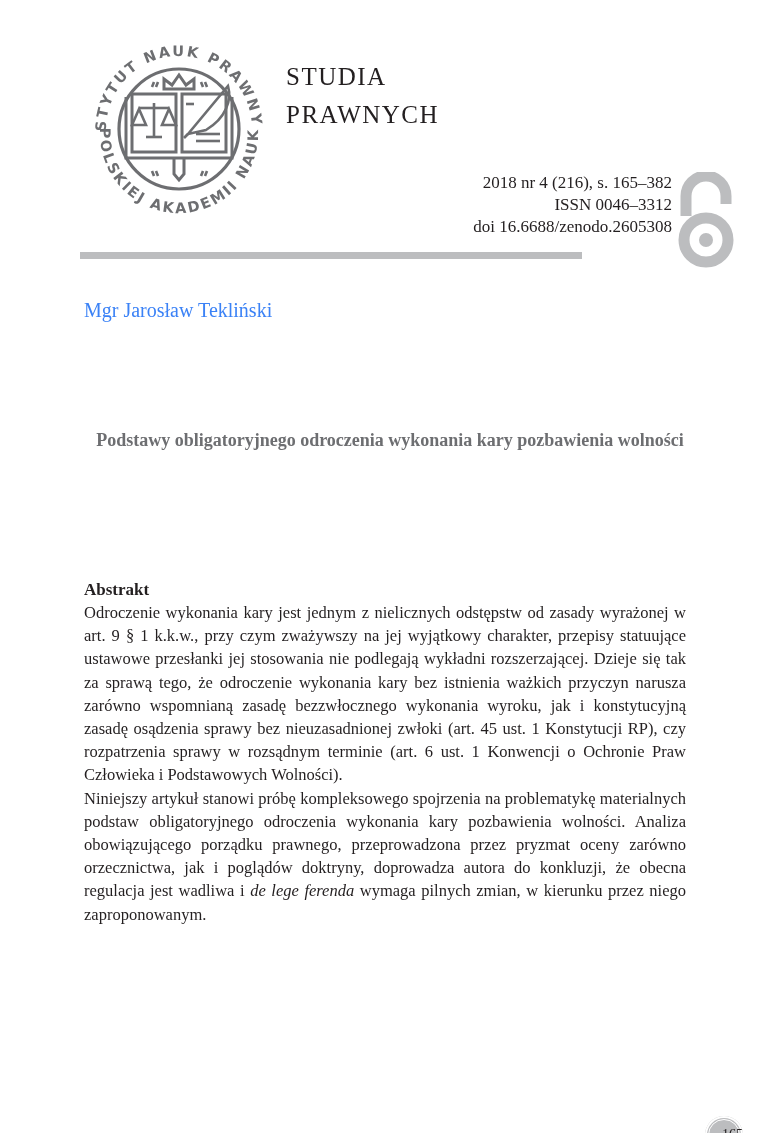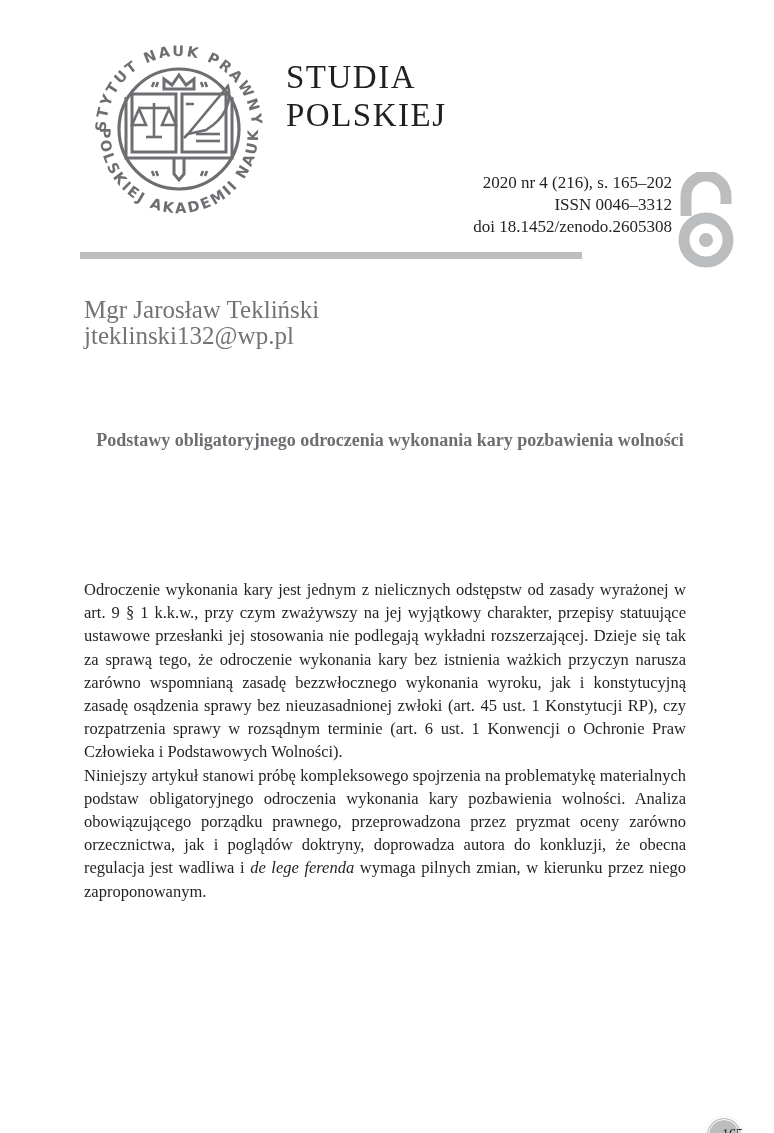--- a/index.html
+++ b/index.html
@@ -1,26 +1,26 @@
 <!DOCTYPE html>
 <html><head>
   <meta charset="utf-8">
   <style>
     html, body { margin: 0; padding: 0; background: #ffffff; }
     body { width: 774px; height: 1133px; position: relative; overflow: hidden;
       font-family: "Liberation Serif", "DejaVu Serif", serif; color: #231f20; }
     .logo { position: absolute; left: 84px; top: 34px; width: 190px; height: 190px; }
-    .journal-title { position: absolute; left: 286px; top: 58px; font-size: 33px; line-height: 38px;
+    .journal-title { position: absolute; left: 286px; top: 58px; font-size: 25px; line-height: 38px;
       letter-spacing: 1.5px; color: #231f20; font-weight: normal; margin: 0; }
     .journal-title span { display: block; }
     .meta { position: absolute; right: 102px; top: 172px; text-align: right; font-size: 17px; line-height: 22px; color: #231f20; }
     .meta div { white-space: nowrap; }
     .rule { position: absolute; left: 80px; top: 252px; width: 502px; height: 7px; background: #bcbdbf; }
     .oa-icon { position: absolute; left: 678px; top: 172px; width: 56px; height: 98px; }
-    .author { position: absolute; left: 84px; top: 297px; font-size: 25px; line-height: 26px; color: #737373; }
+    .author { position: absolute; left: 84px; top: 297px; font-size: 20px; line-height: 26px; color: #3b82f6; }
     .author div { white-space: nowrap; }
     .article-title { position: absolute; left: 80px; width: 620px; top: 425px; text-align: center;
       font-size: 18px; line-height: 31px; color: #6d6e71; font-weight: bold; margin: 0; }
     .abstract { position: absolute; left: 84px; top: 578px; width: 602px; font-size: 16.5px; line-height: 23.2px; color: #231f20; }
     .abstract h2 { font-size: 17px; font-weight: bold; margin: 0; line-height: 23px; }
     .abstract p { margin: 0; text-align: justify; }
     .abstract em { }
     .page-num { position: absolute; left: 705px; top: 1116px; width: 38px; height: 38px; border-radius: 50%;
       background: #bcbdbf; box-shadow: 0 0 0 2px #ffffff inset; display: flex; align-items: center; justify-content: flex-end; }
     .page-num-ring { position: absolute; inset: 3px; border-radius: 50%; border: 1.5px solid #ffffff; }
@@ -76,45 +76,45 @@
     <path d="M104 100 L144 52 C 148 66 142 84 122 96 Z"></path>
     <line x1="104" y1="100" x2="100" y2="104"></line>
     <line x1="112" y1="100" x2="136" y2="100"></line>
     <line x1="112" y1="107" x2="136" y2="107"></line>
     <line x1="102" y1="70" x2="110" y2="70"></line>
   </g>
 </svg>
 
 <h1 class="journal-title">
   <span>STUDIA</span>
-  <span>POLSKIEJ</span>
+  <span>PRAWNYCH</span>
 </h1>
 
 <div class="meta">
-  <div>2020 nr 4 (216), s. 165–202</div>
+  <div>2018 nr 4 (216), s. 165–382</div>
   <div>ISSN 0046–3312</div>
-  <div>doi 18.1452/zenodo.2605308</div>
+  <div>doi 16.6688/zenodo.2605308</div>
 </div>
 
 <div class="rule"></div>
 
 <svg class="oa-icon" viewBox="0 0 56 98">
   <path d="M8 44 L8 24 A 20 20 0 0 1 48 24 L48 32" fill="none" stroke="#bcbdbf" stroke-width="11"></path>
   <circle cx="28" cy="68" r="22" fill="none" stroke="#bcbdbf" stroke-width="11"></circle>
   <circle cx="28" cy="68" r="7" fill="#bcbdbf"></circle>
 </svg>
 
 <div class="author">
   <div>Mgr Jarosław Tekliński</div>
-  <div>jteklinski132@wp.pl</div>
 </div>
 
 <h1 class="article-title">Podstawy obligatoryjnego odroczenia wykonania kary pozbawienia wolności</h1>
 
 <div class="abstract">
+  <h2>Abstrakt</h2>
   <p>Odroczenie wykonania kary jest jednym z nielicznych odstępstw od zasady wyrażonej w art. 9 § 1 k.k.w., przy czym zważywszy na jej wyjątkowy charakter, przepisy statuujące ustawowe przesłanki jej stosowania nie podlegają wykładni rozszerzającej. Dzieje się tak za sprawą tego, że odroczenie wykonania kary bez istnienia ważkich przyczyn narusza zarówno wspomnianą zasadę bezzwłocznego wykonania wyroku, jak i konstytucyjną zasadę osądzenia sprawy bez nieuzasadnionej zwłoki (art. 45 ust. 1 Konstytucji RP), czy rozpatrzenia sprawy w rozsądnym terminie (art. 6 ust. 1 Konwencji o Ochronie Praw Człowieka i Podstawowych Wolności).</p>
   <p><span>Niniejszy artykuł stanowi próbę kompleksowego spojrzenia na problematykę materialnych podstaw obligatoryjnego odroczenia wykonania kary pozbawienia wolności. Analiza obowiązującego porządku prawnego, przeprowadzona przez pryzmat oceny zarówno orzecznictwa, jak i poglądów doktryny, doprowadza autora do konkluzji, że obecna regulacja jest wadliwa i </span><em>de lege ferenda</em><span> wymaga pilnych zmian, w kierunku przez niego zaproponowanym.</span></p>
 </div>
 
 <div class="page-num">
   <div class="page-num-ring"></div>
   <span>165</span>
 </div>
 
 </body></html>

